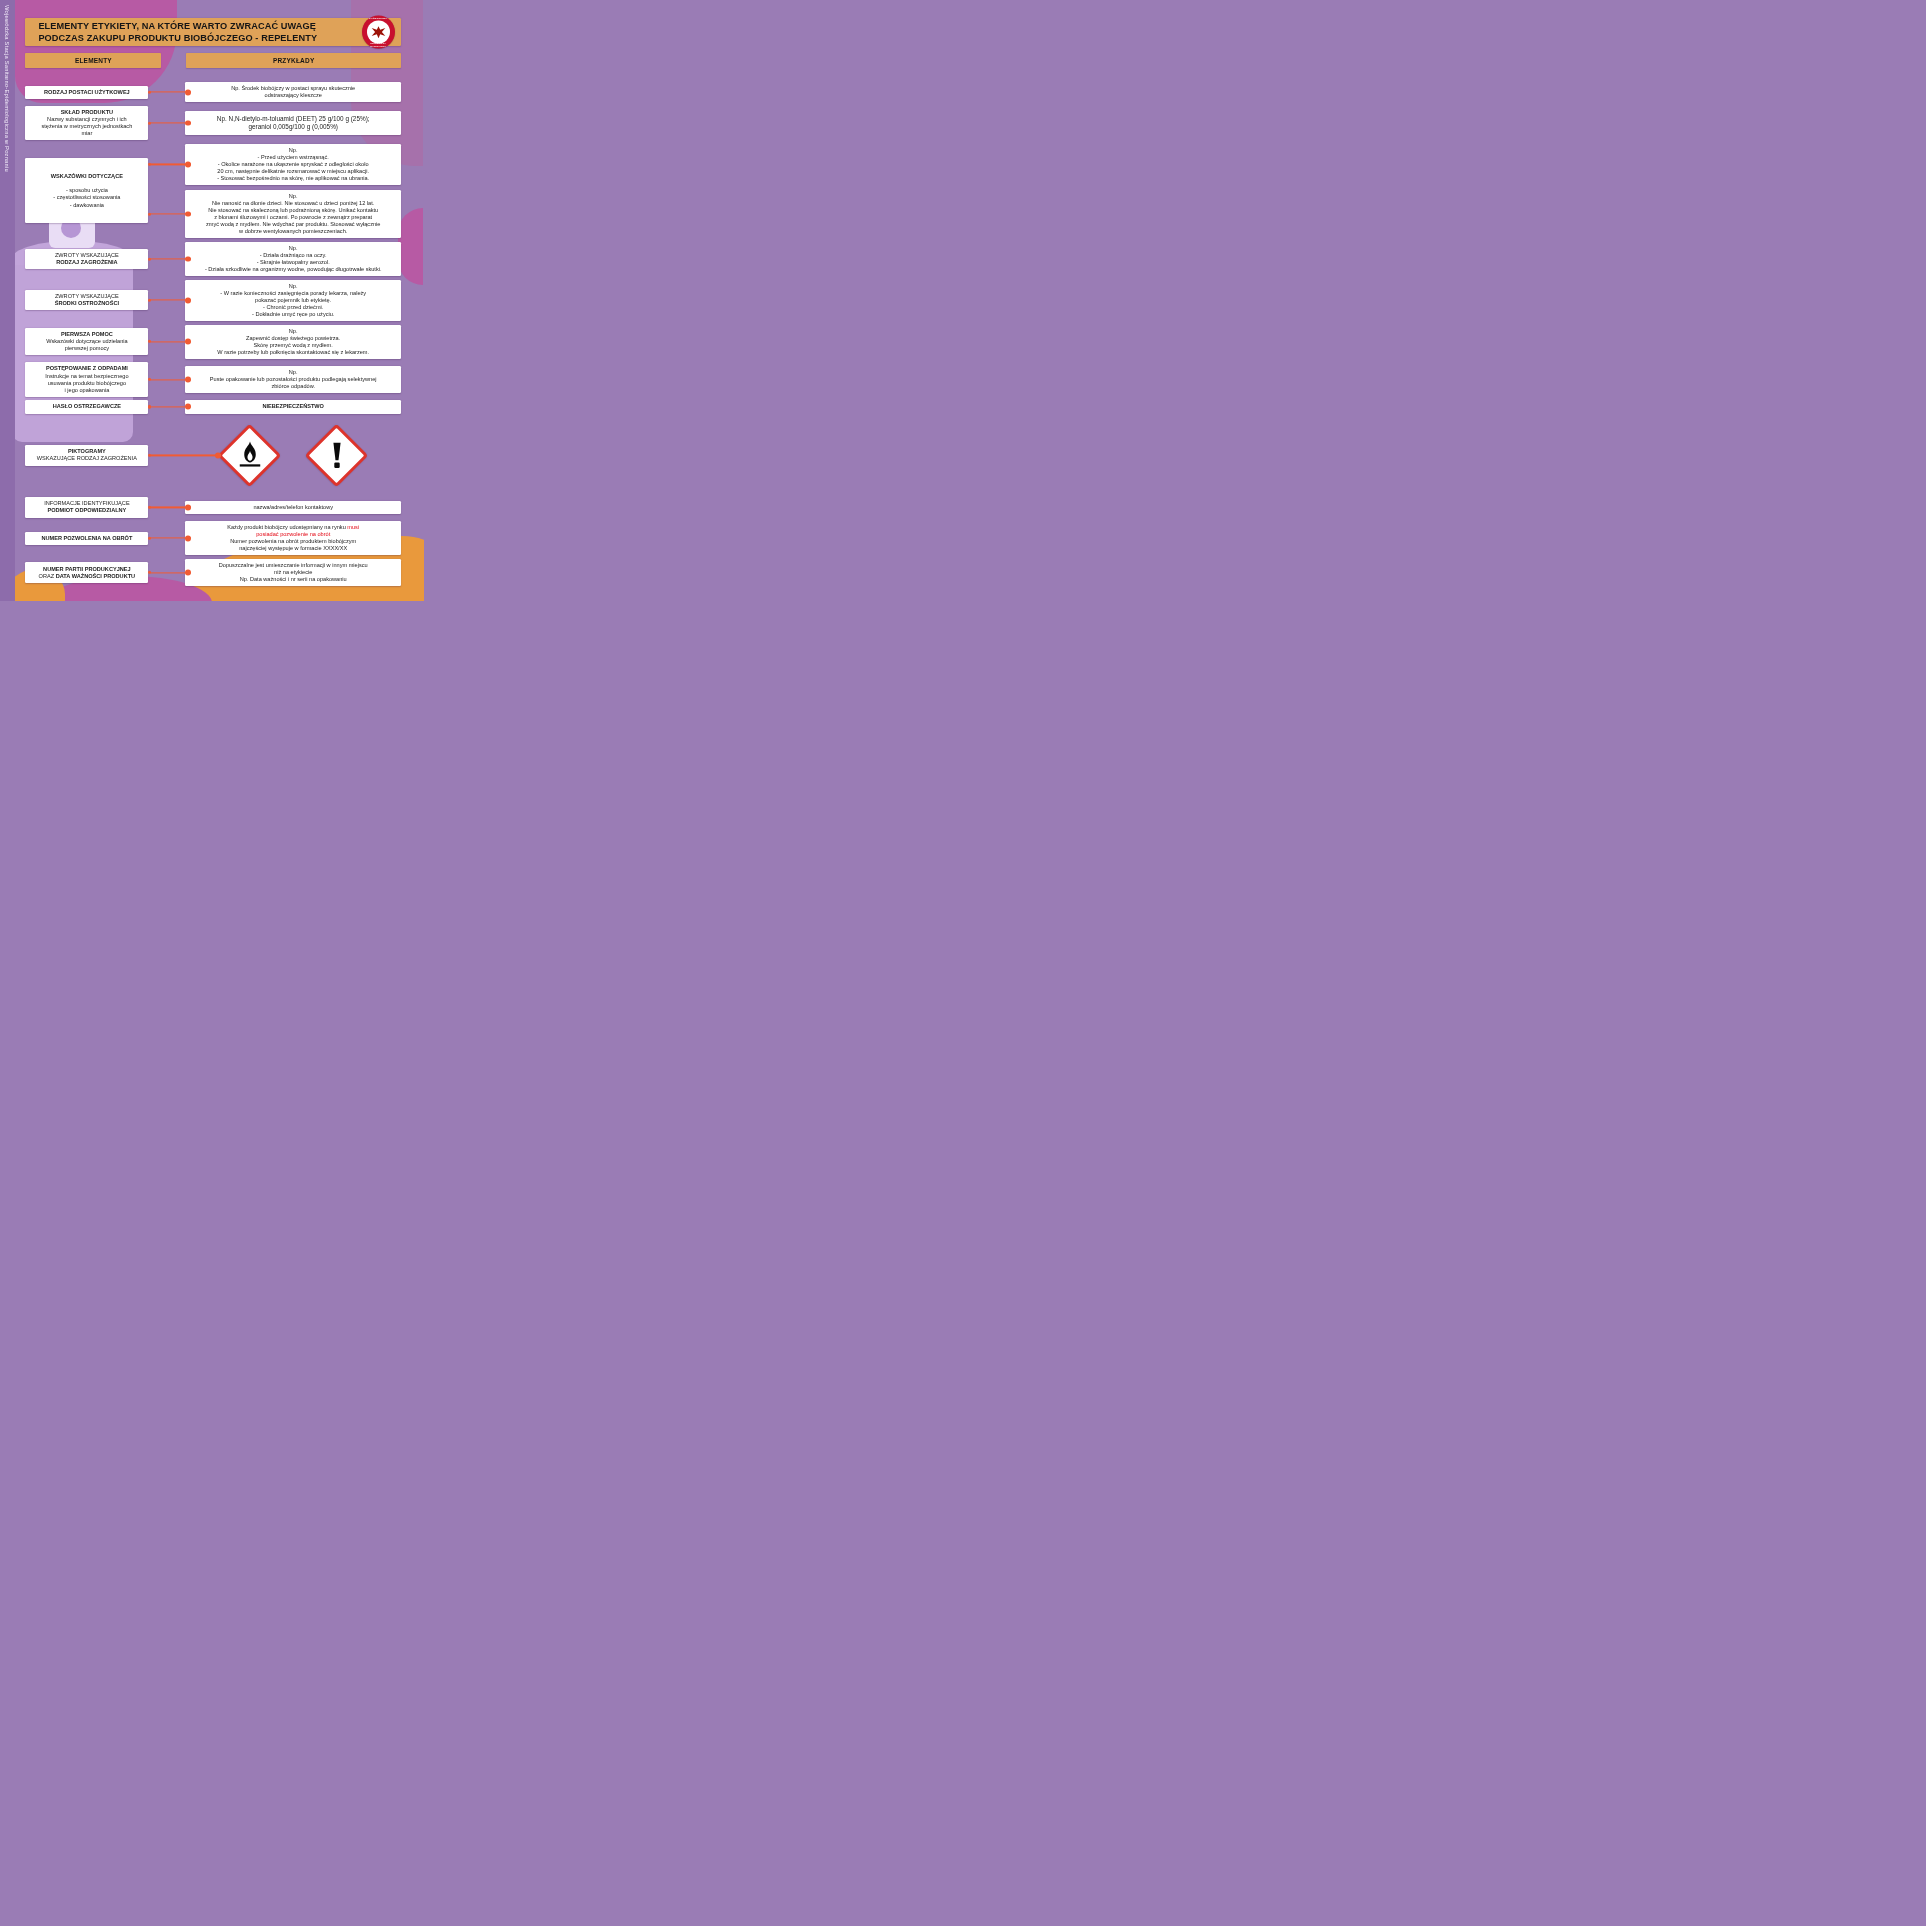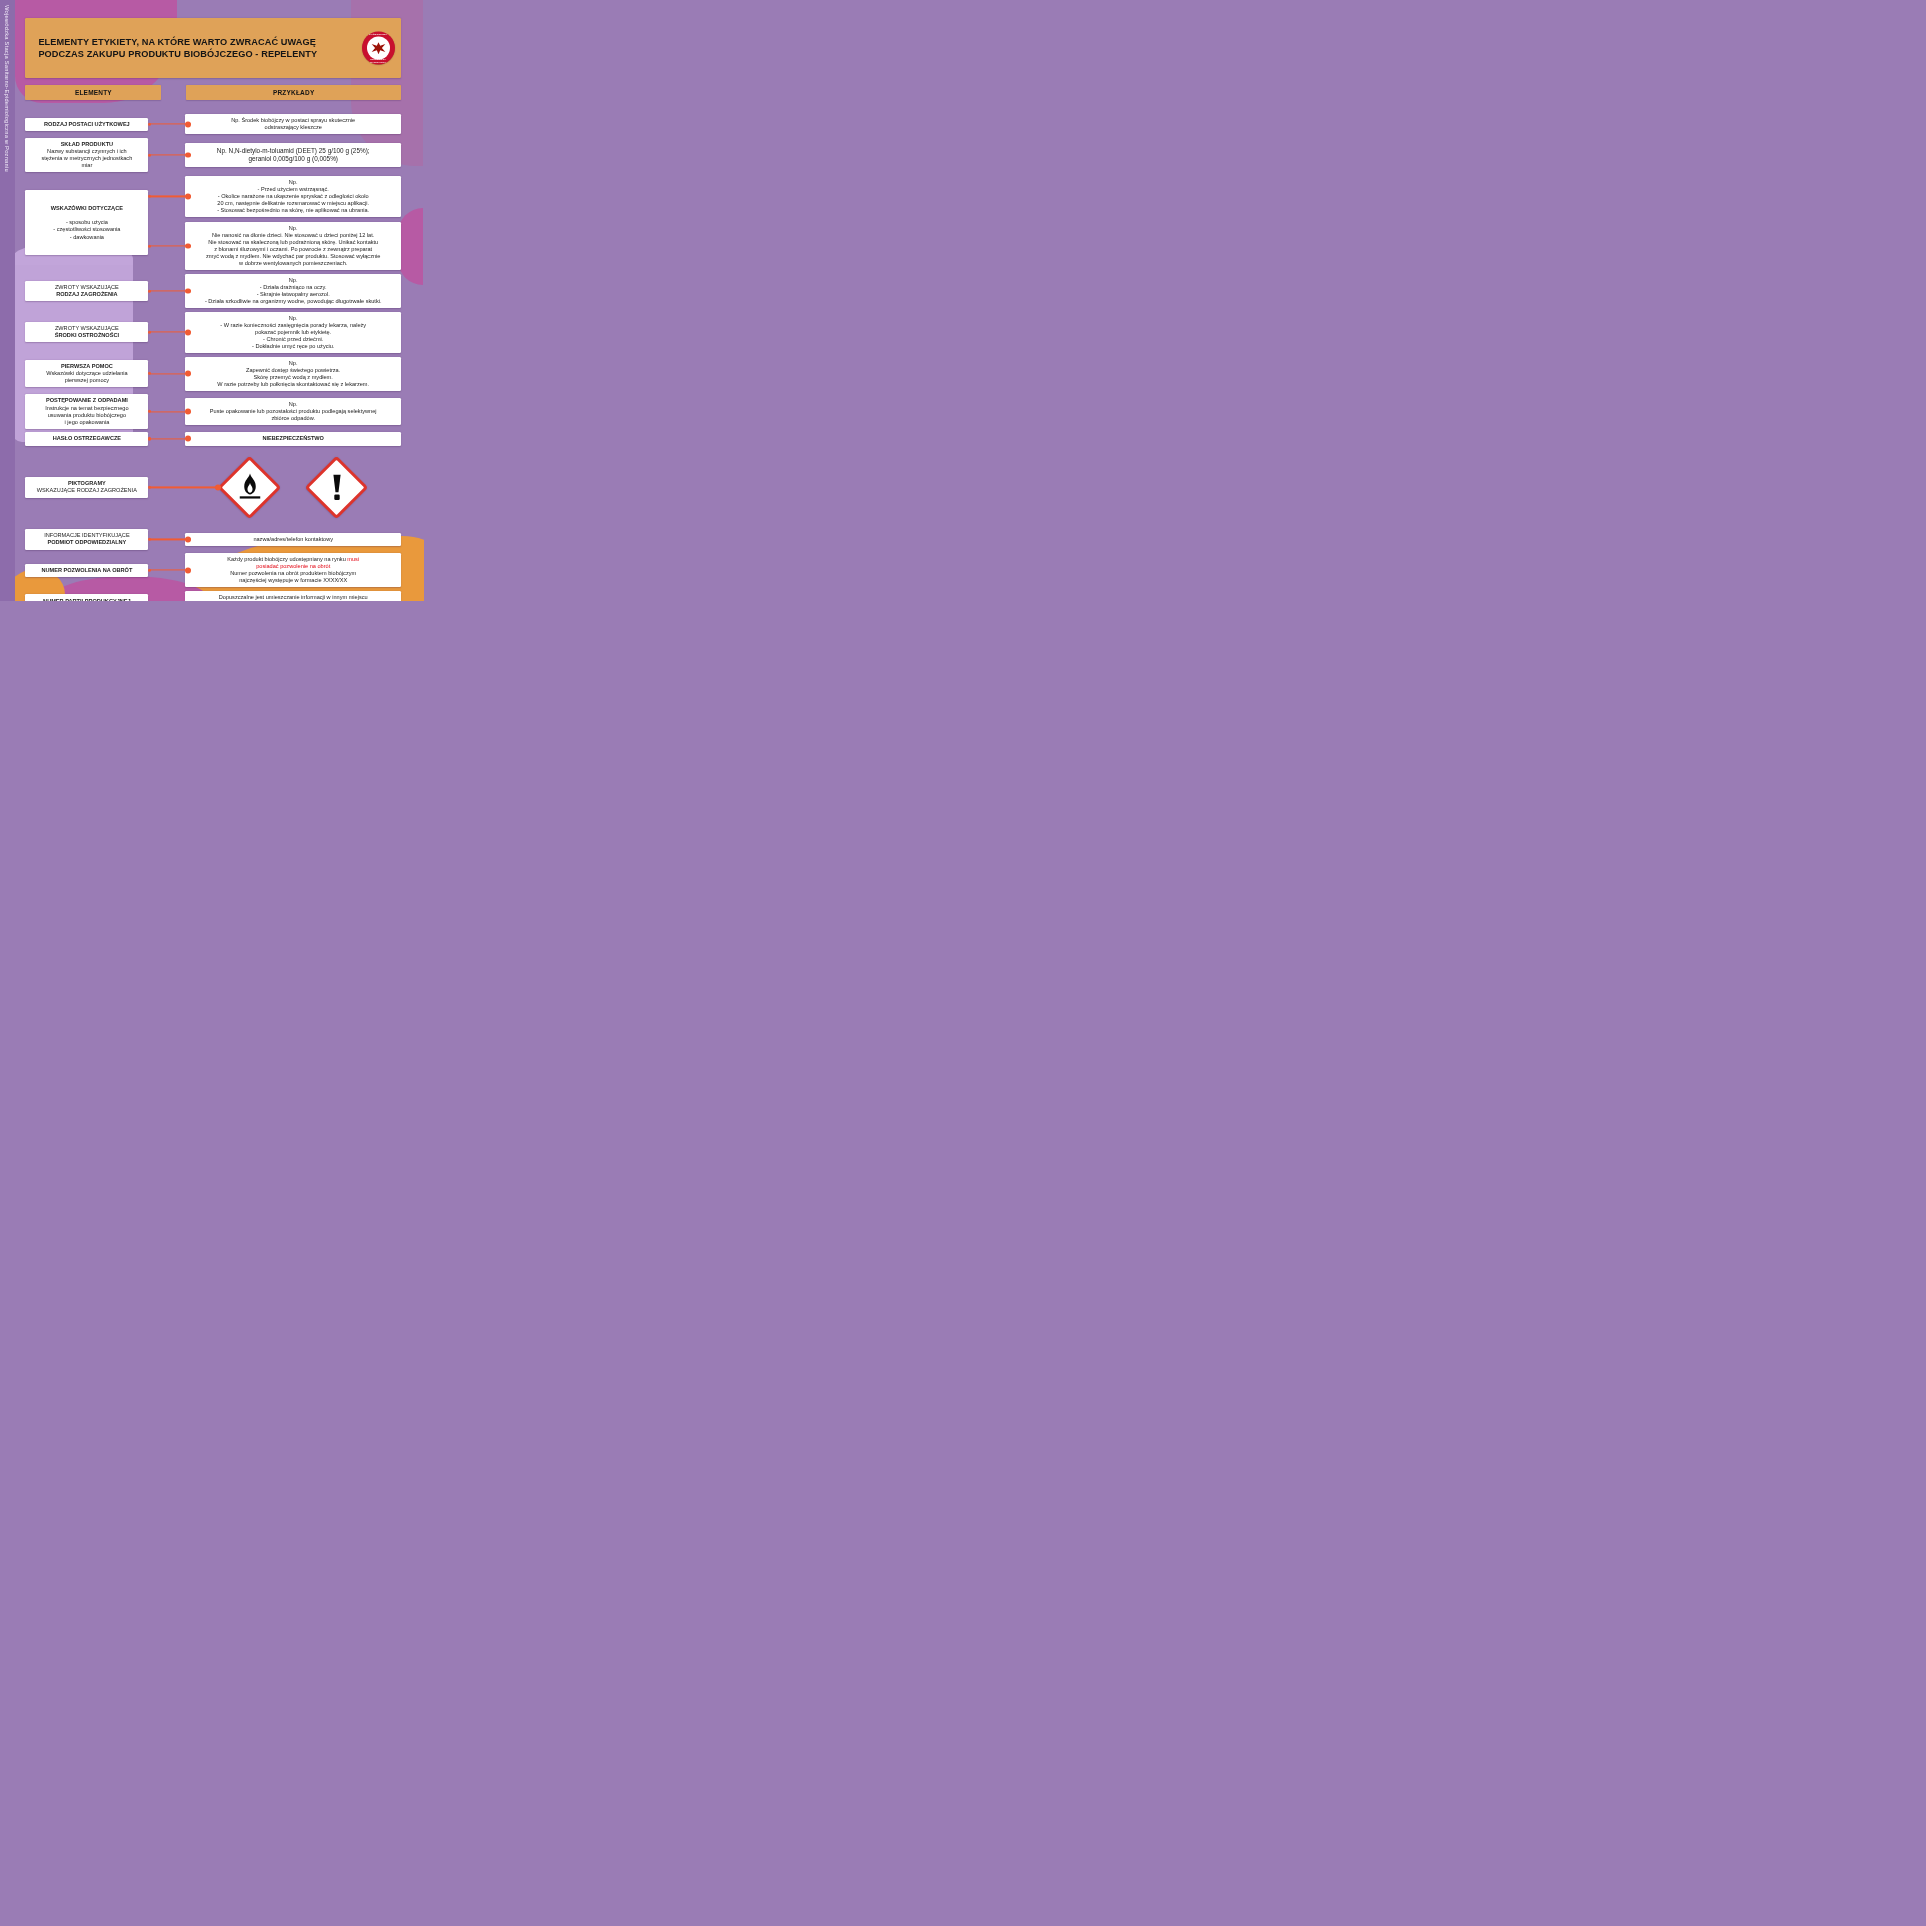--- a/index.html
+++ b/index.html
@@ -39,21 +39,21 @@
     color: #f3ecfa;
     letter-spacing: 0.2px;
     white-space: nowrap;
   }
   
   .content { position: absolute; left: 14.6px; top: 0; right: 0; bottom: 0; z-index: 1; padding: 17.7px 23px 0 10.8px; }
   .poster-header {
     position: relative;
     background: #dfa258;
     border-radius: 1.2px;
-    height: 60px;
+    height: 28px;
     display: flex; flex-direction: column; justify-content: center;
     padding: 0 50px 0 13px; gap: 2.3px;
     box-shadow: 0 0.4px 1.5px rgba(60,30,80,.25);
   }
   .poster-title { font-size: 9.2px; font-weight: bold; letter-spacing: 0.1px; color: #151515; white-space: nowrap; }
   
   .logo { position: absolute; right: 6.2px; top: 50%; transform: translateY(-50%); width: 33px; height: 33px; border-radius: 50%; background: #c8102e; box-shadow: 0 0.4px 1.2px rgba(0,0,0,.3); }
   .logo-center { position: absolute; inset: 5px; background: #fff; border-radius: 50%; display: flex; align-items: center; justify-content: center; }
   .logo-arc { position: absolute; left: 0; right: 0; text-align: center; color: #fff; font-size: 2.5px; font-weight: bold; letter-spacing: 0.2px; }
   .logo-arc.top { top: 1.5px; }

